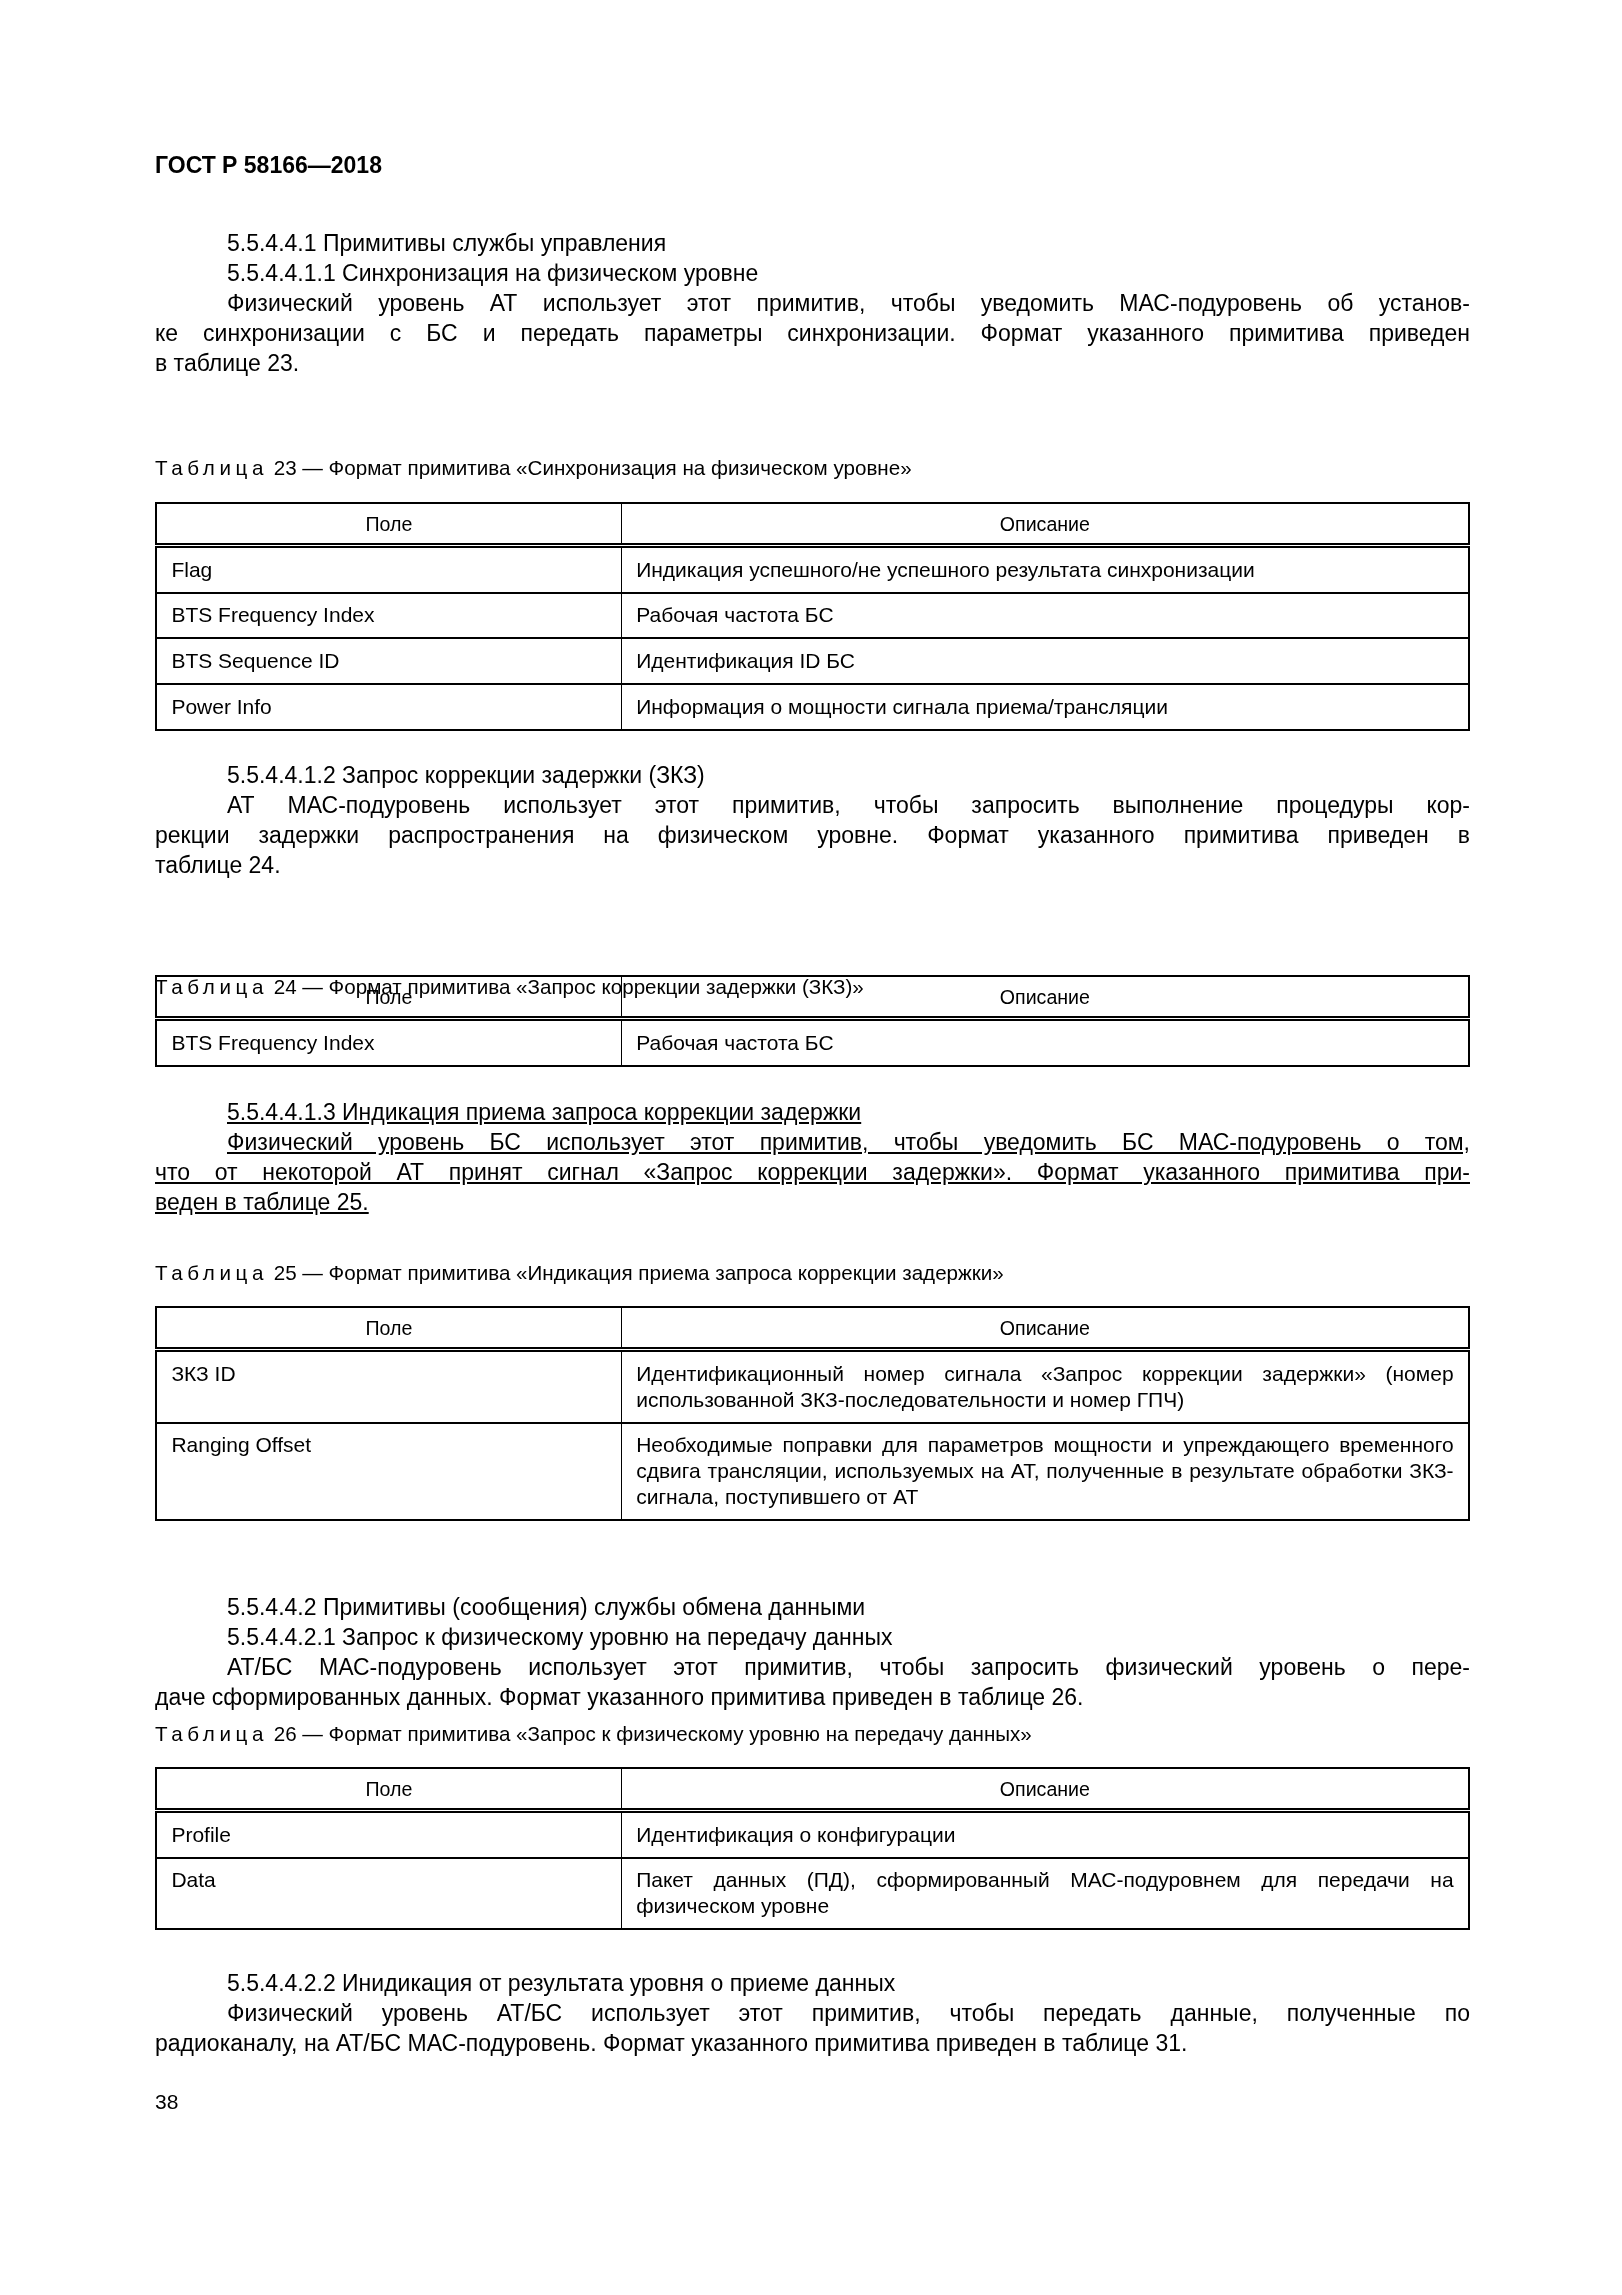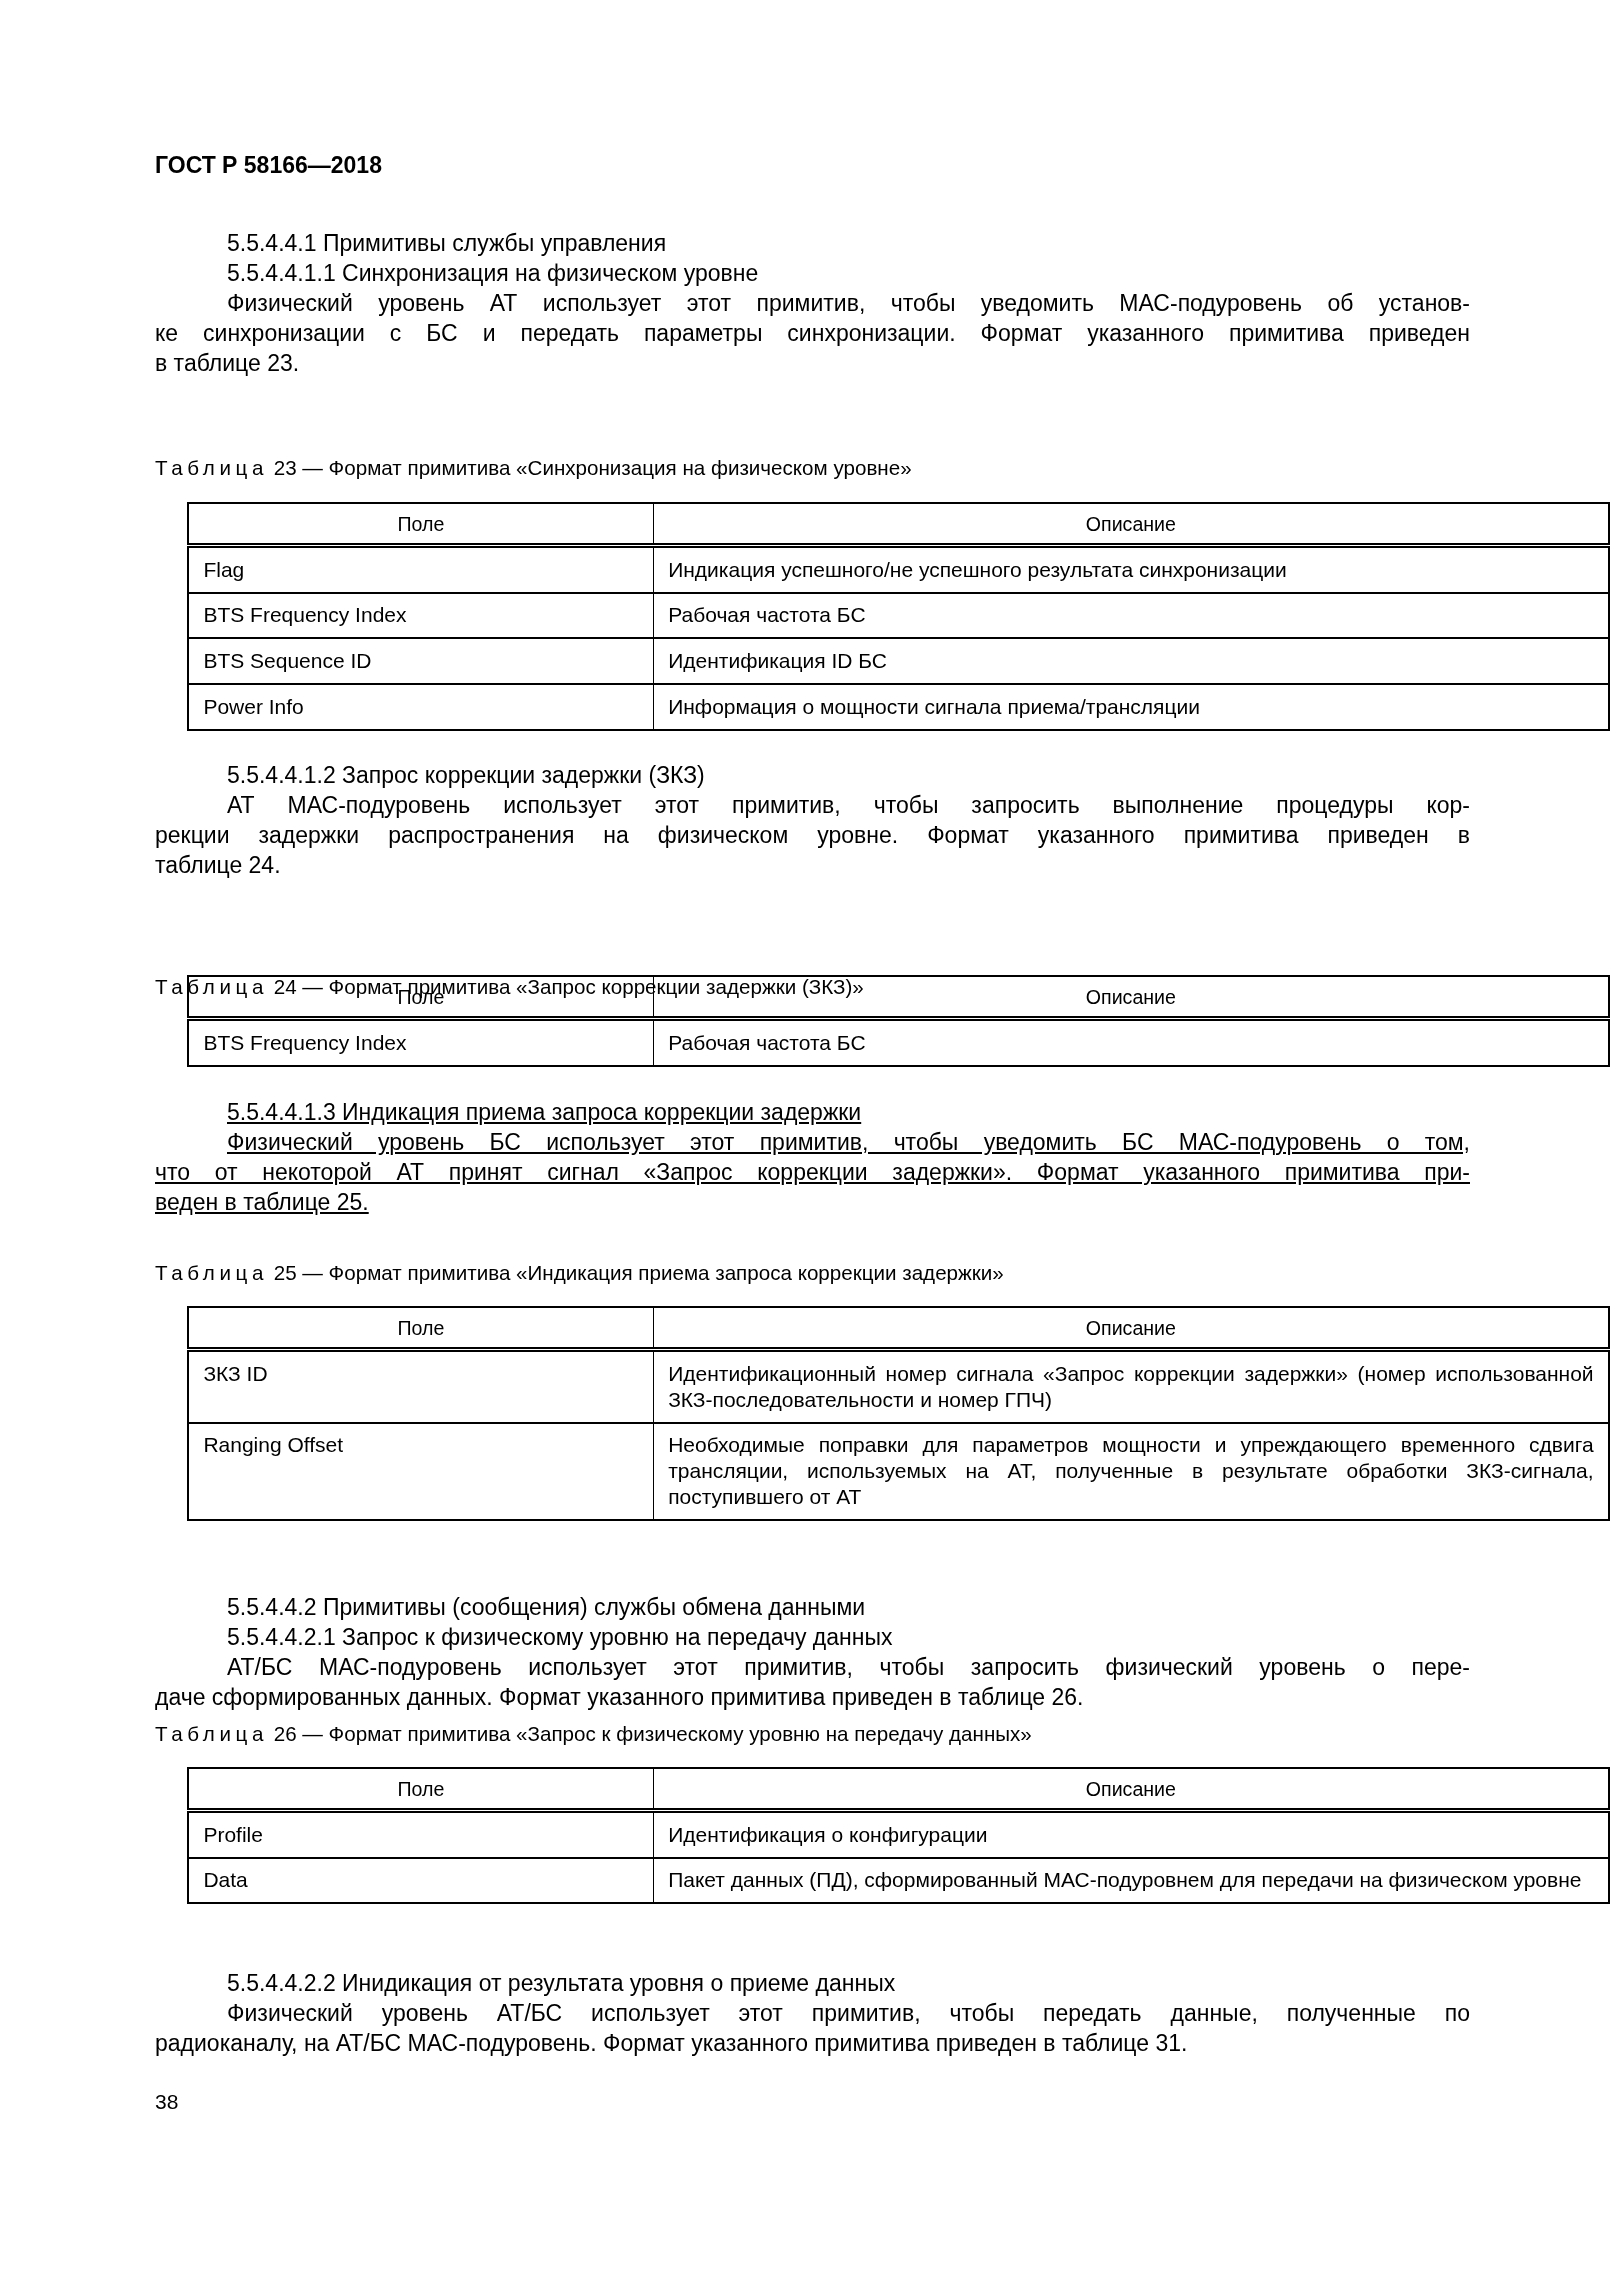--- a/index.html
+++ b/index.html
@@ -6,22 +6,22 @@
   body { width: 1623px; height: 2295px; position: relative; overflow: hidden;
          font-family: "Liberation Sans", sans-serif; color: #000; }
   .abs { position: absolute; }
   .header { left: 155px; top: 150px; font-size: 23px; font-weight: bold; line-height: 30px; white-space: nowrap; }
   .block { left: 155px; width: 1315px; font-size: 23px; line-height: 30px; }
   .line { white-space: nowrap; }
   .ind { padding-left: 72px; }
   .just { text-align: justify; text-align-last: justify; white-space: normal; }
   .caption { left: 155px; font-size: 20.6px; line-height: 26px; white-space: nowrap; }
   .caption .lbl { letter-spacing: 4.6px; text-align: center; }
-  table.gt { position: absolute; left: 155px; width: 1423px; border-collapse: collapse;
-             font-size: 21px; line-height: 26px; table-layout: fixed; margin-left: 32px; }
+  table.gt { position: absolute; left: 155px; width: 1315px; border-collapse: collapse;
+             font-size: 21px; line-height: 26px; table-layout: fixed; }
   table.gt td, table.gt th { border: 2px solid #000; vertical-align: top; padding: 8.5px 14.4px 9.2px 14.4px; }
   table.gt th { font-weight: normal; text-align: center; vertical-align: middle;
                 border-bottom: 5.9px double #000; padding: 6.5px 14.4px 6.5px 14.4px; font-size: 19.6px; }
   table.gt .c1 { width: 435px; }
   table.gt td.c2, table.gt th.c2 { border-left-width: 1.3px; }
   table.gt td.c1, table.gt th.c1 { border-right-width: 1.3px; }
   .cell-just { text-align: justify; }
   .pagenum { left: 155px; top: 2089px; font-size: 21px; line-height: 26px; }
 </style>
 </head>

